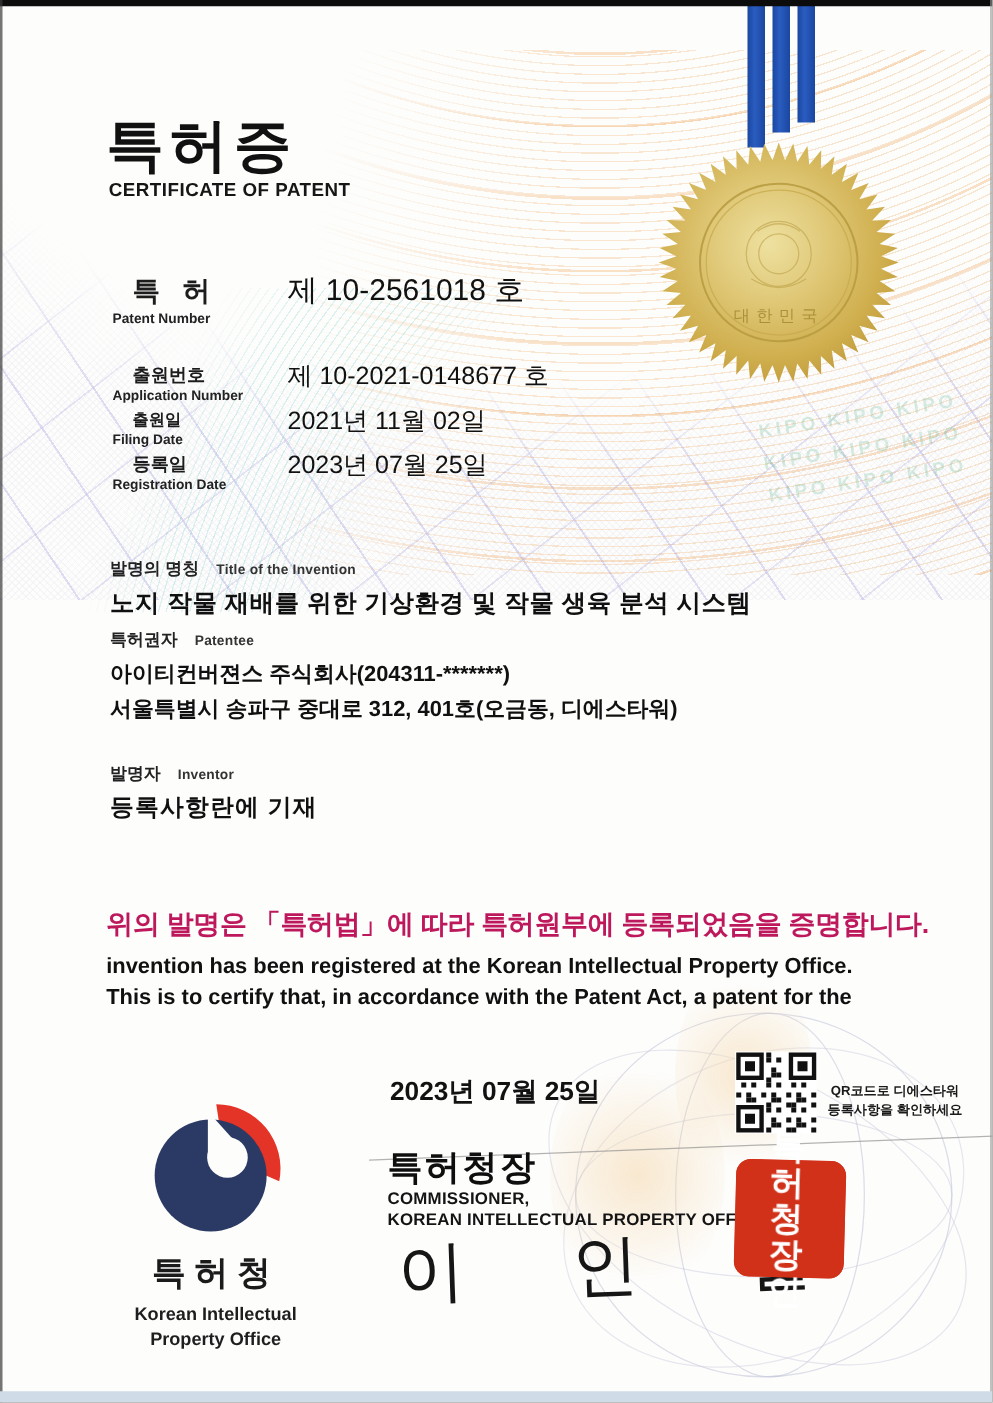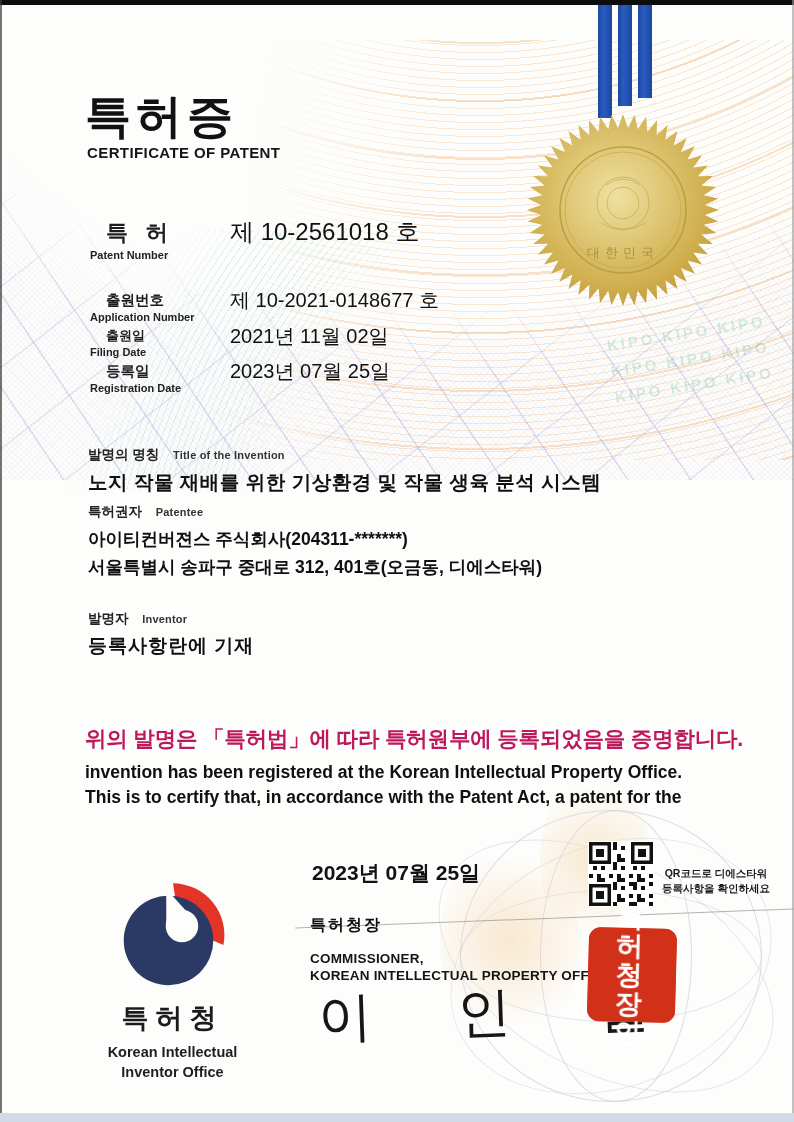--- a/index.html
+++ b/index.html
@@ -60,21 +60,21 @@
   .frow .val{position:absolute;left:140px;top:-4px;font-weight:400;white-space:nowrap;color:#111;}
   .lab-line{font-size:13.5px;font-weight:700;color:#222;}
   .lab-line .en{font-size:11px;font-weight:600;color:#333;margin-left:10px;letter-spacing:.2px;}
   .block{position:absolute;left:88px;}
   .big{font-weight:700;color:#101010;}
   .stmt-ko{position:absolute;left:85px;top:724px;font-size:21.5px;font-weight:800;color:#be185d;letter-spacing:-.2px;}
   .stmt-en{position:absolute;left:85px;top:760px;font-size:17.5px;font-weight:700;color:#101010;line-height:25px;}
   .issue-date{position:absolute;left:312px;top:859px;font-size:21px;font-weight:600;color:#121212;}
   .qr{position:absolute;left:588px;top:841px;width:66px;height:66px;}
   .qr-note{position:absolute;left:662px;top:866px;font-size:10.5px;font-weight:700;color:#1a1a1a;line-height:15px;text-align:center;}
-  .comm-ko{position:absolute;left:310px;top:915px;font-size:16px;font-weight:800;color:#0e0e0e;letter-spacing:2px;}
+  .comm-ko{position:absolute;left:310px;top:915px;font-size:28px;font-weight:800;color:#0e0e0e;letter-spacing:2px;}
   .comm-en{position:absolute;left:310px;top:950px;font-size:13.5px;font-weight:700;color:#141414;line-height:17px;letter-spacing:.2px;}
   .signature{
     position:absolute;left:318px;top:978px;width:260px;font-size:54px;color:#161616;
     font-weight:400;transform:rotate(-2deg);letter-spacing:34px;white-space:nowrap;
     font-family:"DejaVu Serif","Liberation Serif",serif;
   }
   .stamp{
     position:absolute;left:588px;top:928px;width:88px;height:94px;background:#d23119;border-radius:12px;
     transform:rotate(1.5deg);display:flex;align-items:center;justify-content:center;
     box-shadow:inset 0 0 0 3px #d23119;
@@ -280,21 +280,21 @@
           <rect x="0" y="0" width="100" height="100" fill="#fff"></rect>
           <circle cx="58" cy="41" r="14.5" fill="#000"></circle>
           <path d="M44 8 L44 42 L62 28 Z" fill="#000"></path>
         </mask>
       </defs>
       <circle cx="46" cy="54" r="40" fill="#2b3a64" mask="url(#navmask)"></circle>
     </svg>
     <div class="ko">특허청</div>
     <div class="en">
       <div>Korean Intellectual</div>
-      <div>Inventor Office</div>
+      <div>Property Office</div>
     </div>
   </div>
 
   <div class="edge-top"></div>
   <div class="edge-left"></div>
   <div class="edge-right"></div>
   <div class="edge-bottom"></div>
 </div>
 
 </body></html>

